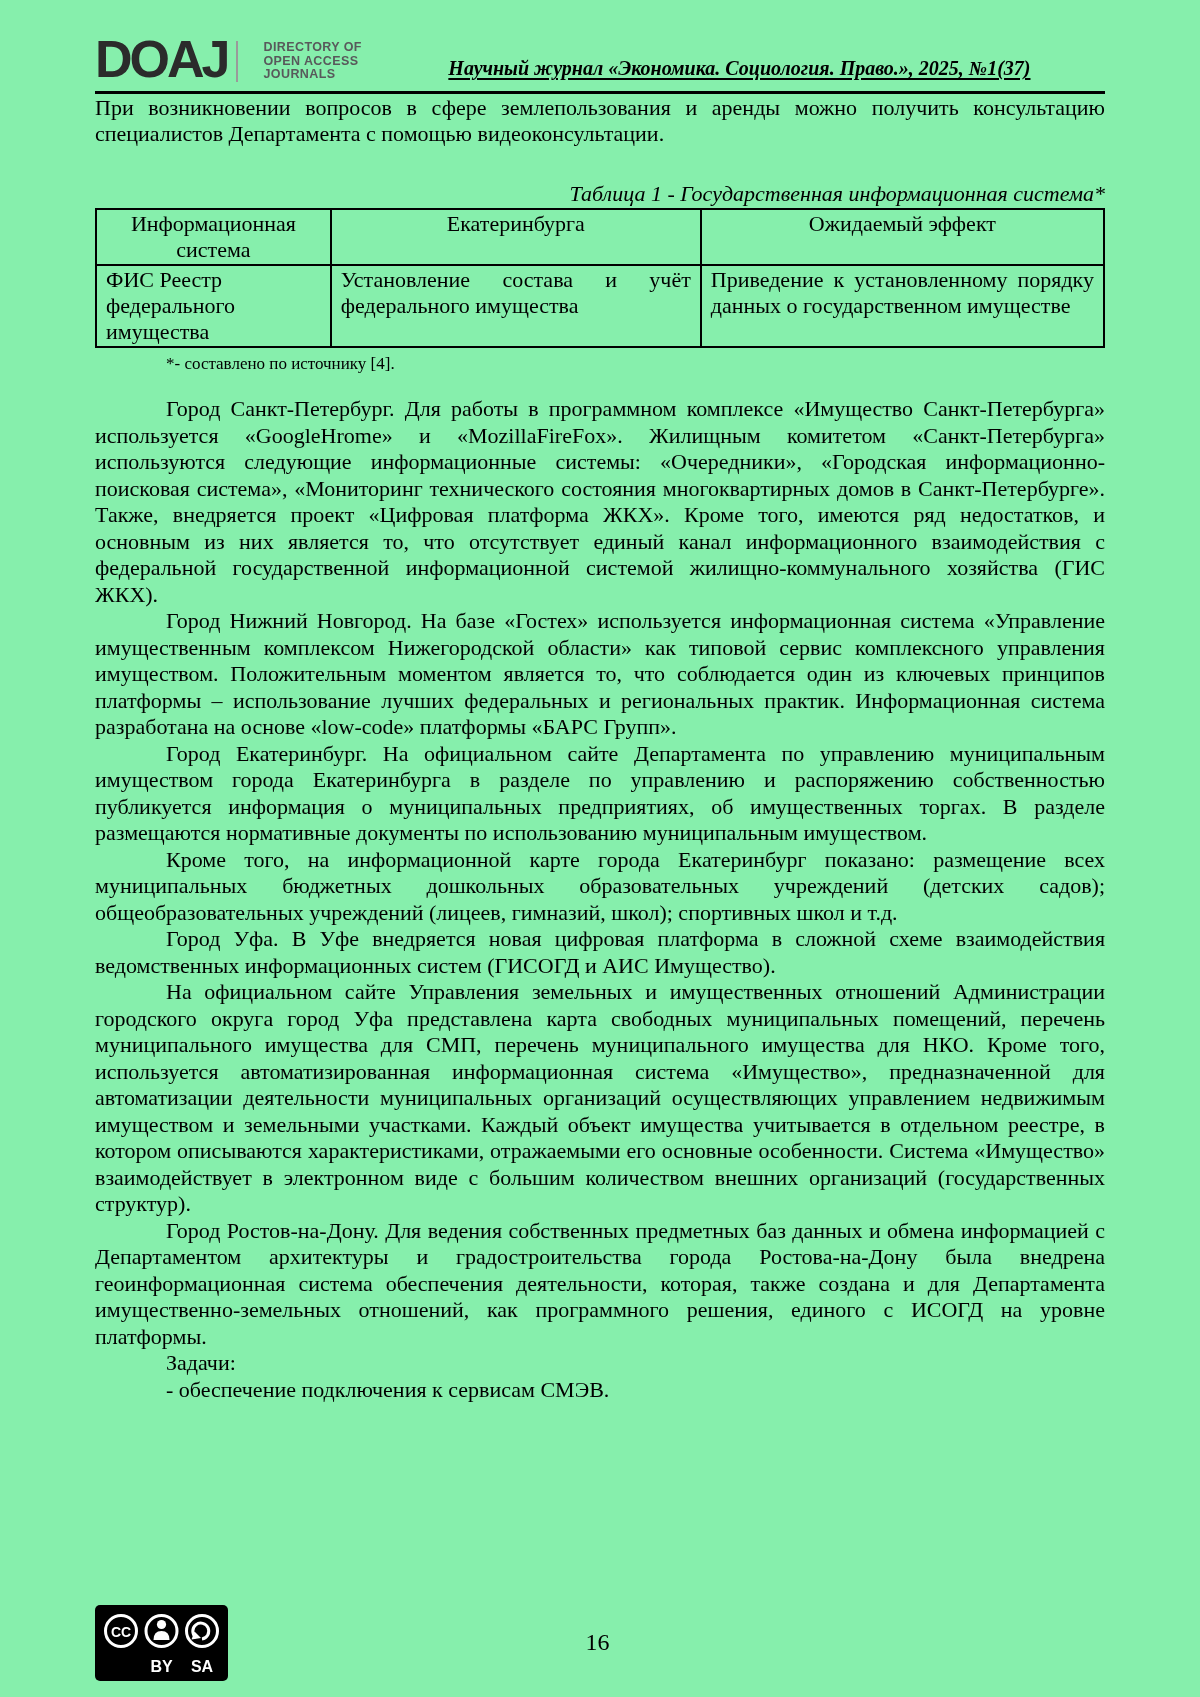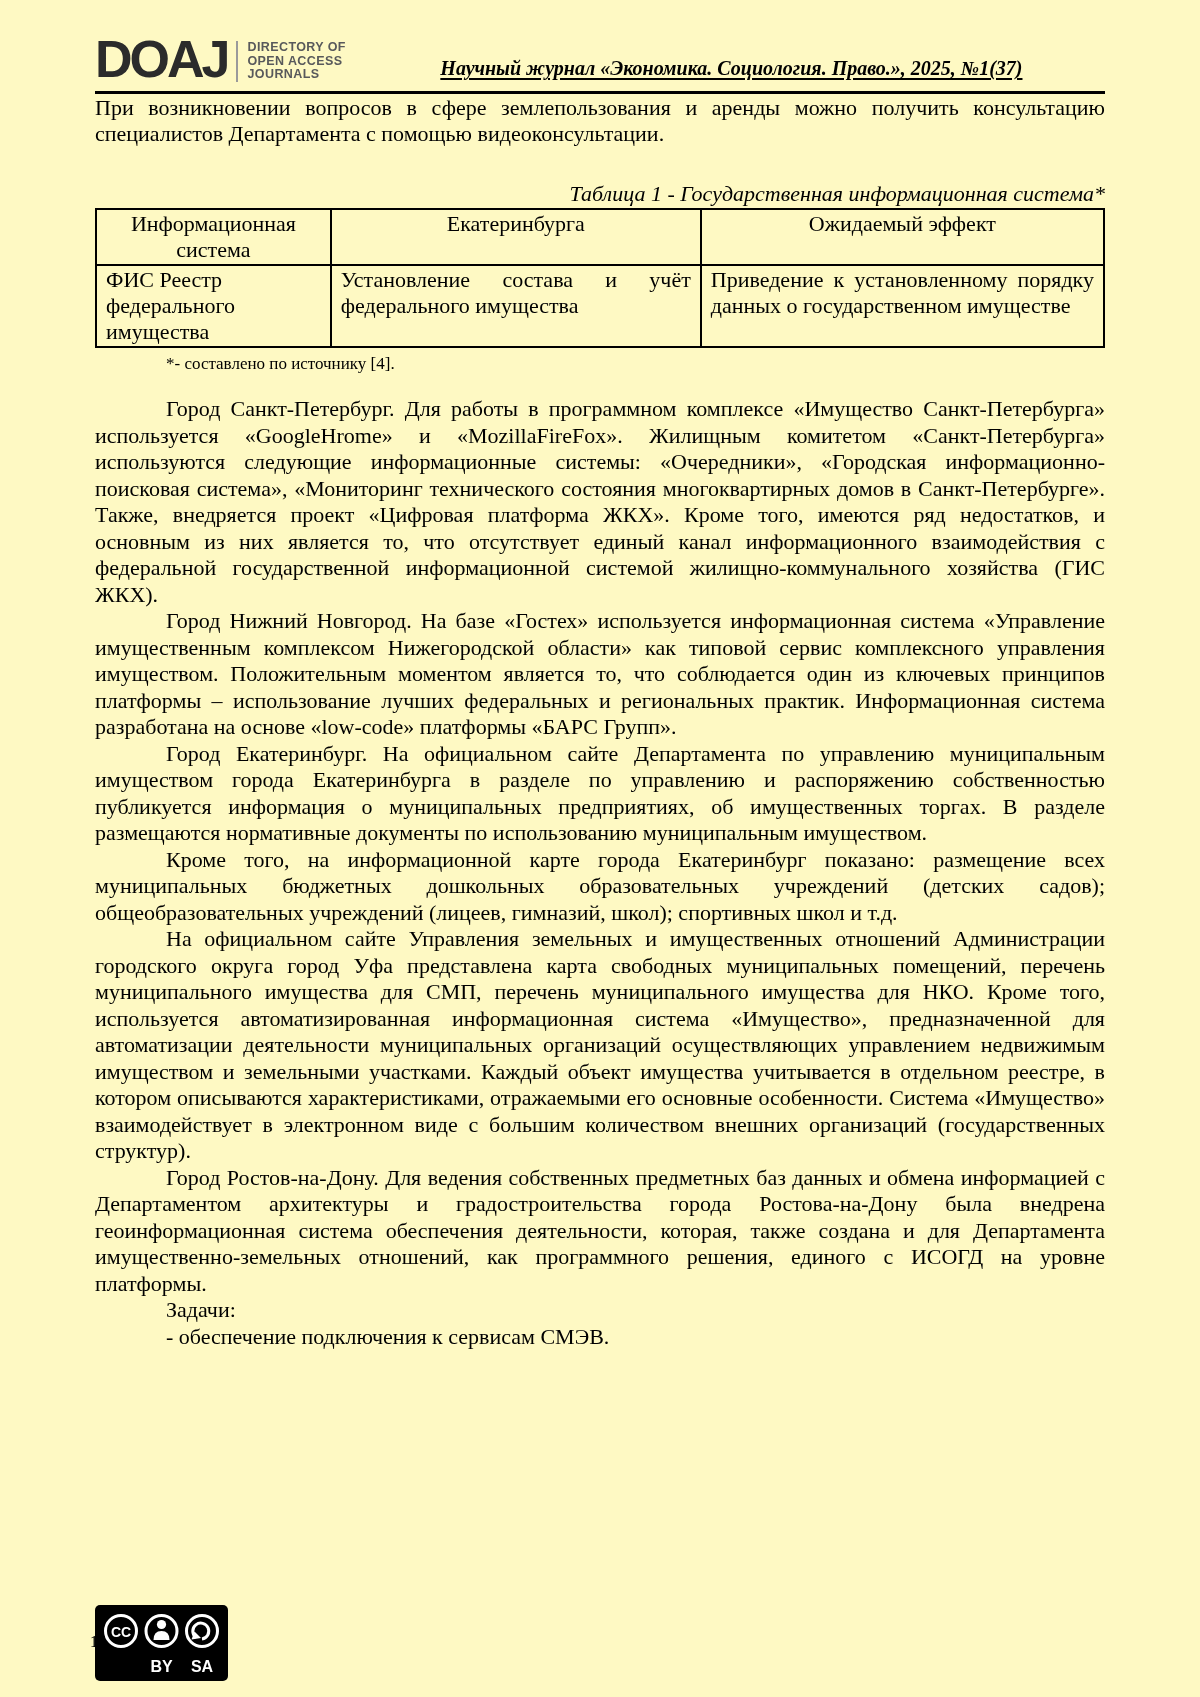--- a/index.html
+++ b/index.html
@@ -2,21 +2,21 @@
 <html><head>
 <meta charset="utf-8">
 <style>
   * { box-sizing: border-box; margin: 0; padding: 0; }
   html, body { background: #ffffff; }
   .page {
     position: relative;
     width: 1200px;
     height: 1697px;
     margin: 0 auto;
-    background: #fef9c3;
+    background: #86efac;
     padding: 36px 95px 0 95px;
     font-family: "Liberation Serif", serif;
     font-size: 22px;
     line-height: 26.5px;
     color: #000;
     overflow: hidden;
   }
 
   
   .header {
@@ -28,21 +28,21 @@
   }
   .doaj-logo { display: flex; align-items: flex-start; gap: 9px; font-family: "Liberation Sans", sans-serif; flex: 0 0 auto; }
   .doaj-acronym {
     font-size: 52px; font-weight: bold; letter-spacing: -3px;
     color: #2b2b2b; line-height: 0.92;
   }
   .doaj-lines {
     display: flex; flex-direction: column;
     font-size: 12.5px; font-weight: bold; color: #58595b;
     letter-spacing: 0.4px; line-height: 13.5px;
-    border-left: 2px solid #9a9a9a; padding-left: 9px; margin-top: 5px;
+    border-left: 2px solid #9a9a9a; padding-left: 25px; margin-top: 5px;
   }
   .journal-title {
     flex: 1 1 auto;
     text-align: center;
     font-weight: bold;
     font-style: italic;
     font-size: 20px;
     text-decoration: underline;
     text-underline-offset: 3px;
     padding-bottom: 2px;
@@ -78,21 +78,21 @@
     line-height: 22px;
     margin-top: 5px;
     margin-left: 71px;
   }
   .par.first { margin-top: 21px; }
 
   
   .cc-badge { position: absolute; left: 95px; bottom: 10px; }
   .page-number {
     position: absolute; left: 90px; right: 95px; bottom: 42px;
-    text-align: left; font-size: 16px;
+    text-align: center; font-size: 24px;
   }
 </style>
 </head>
 <body>
 
 <div class="page">
 
   <header class="header">
     <div class="doaj-logo">
       <span class="doaj-acronym">DOAJ</span>
@@ -131,20 +131,21 @@
         </tr>
       </tbody>
     </table>
 
     <p class="footnote">*- составлено по источнику [4].</p>
 
     <p class="par first">Город Санкт-Петербург. Для работы в программном комплексе «Имущество Санкт-Петербурга» используется «GoogleHrome» и «MozillaFireFox». Жилищным комитетом «Санкт-Петербурга» используются следующие информационные системы: «Очередники», «Городская информационно-поисковая система», «Мониторинг технического состояния многоквартирных домов в Санкт-Петербурге». Также, внедряется проект «Цифровая платформа ЖКХ». Кроме того, имеются ряд недостатков, и основным из них является то, что отсутствует единый канал информационного взаимодействия с федеральной государственной информационной системой жилищно-коммунального хозяйства (ГИС ЖКХ).</p>
     <p class="par">Город Нижний Новгород. На базе «Гостех» используется информационная система «Управление имущественным комплексом Нижегородской области» как типовой сервис комплексного управления имуществом. Положительным моментом является то, что соблюдается один из ключевых принципов платформы – использование лучших федеральных и региональных практик. Информационная система разработана на основе «low-code» платформы «БАРС Групп».</p>
     <p class="par">Город Екатеринбург. На официальном сайте Департамента по управлению муниципальным имуществом города Екатеринбурга в разделе по управлению и распоряжению собственностью публикуется информация о муниципальных предприятиях, об имущественных торгах. В разделе размещаются нормативные документы по использованию муниципальным имуществом.</p>
     <p class="par">Кроме того, на информационной карте города Екатеринбург показано: размещение всех муниципальных бюджетных дошкольных образовательных учреждений (детских садов); общеобразовательных учреждений (лицеев, гимназий, школ); спортивных школ и т.д.</p>
+    <p class="par">Город Уфа. В Уфе внедряется новая цифровая платформа в сложной схеме взаимодействия ведомственных информационных систем (ГИСОГД и АИС Имущество).</p>
     <p class="par">На официальном сайте Управления земельных и имущественных отношений Администрации городского округа город Уфа представлена карта свободных муниципальных помещений, перечень муниципального имущества для СМП, перечень муниципального имущества для НКО. Кроме того, используется автоматизированная информационная система «Имущество»,  предназначенной для автоматизации деятельности муниципальных организаций осуществляющих управлением недвижимым имуществом и земельными участками. Каждый объект имущества учитывается в отдельном реестре, в котором описываются характеристиками, отражаемыми его основные особенности. Система «Имущество» взаимодействует в электронном виде с большим количеством внешних организаций (государственных структур).</p>
     <p class="par">Город Ростов-на-Дону. Для ведения собственных предметных баз данных и обмена информацией с Департаментом архитектуры и градостроительства города Ростова-на-Дону была внедрена геоинформационная система обеспечения деятельности, которая, также создана и для Департамента имущественно-земельных отношений, как программного решения, единого с ИСОГД на уровне платформы.</p>
     <p class="par">Задачи:</p>
     <p class="par">- обеспечение подключения к сервисам СМЭВ.</p>
   </main>
 
   <div class="cc-badge">
     <svg width="133" height="76" viewBox="0 0 133 76" xmlns="http://www.w3.org/2000/svg">
       <rect x="0" y="0" width="133" height="76" rx="5" fill="#000000"></rect>
       <g>

